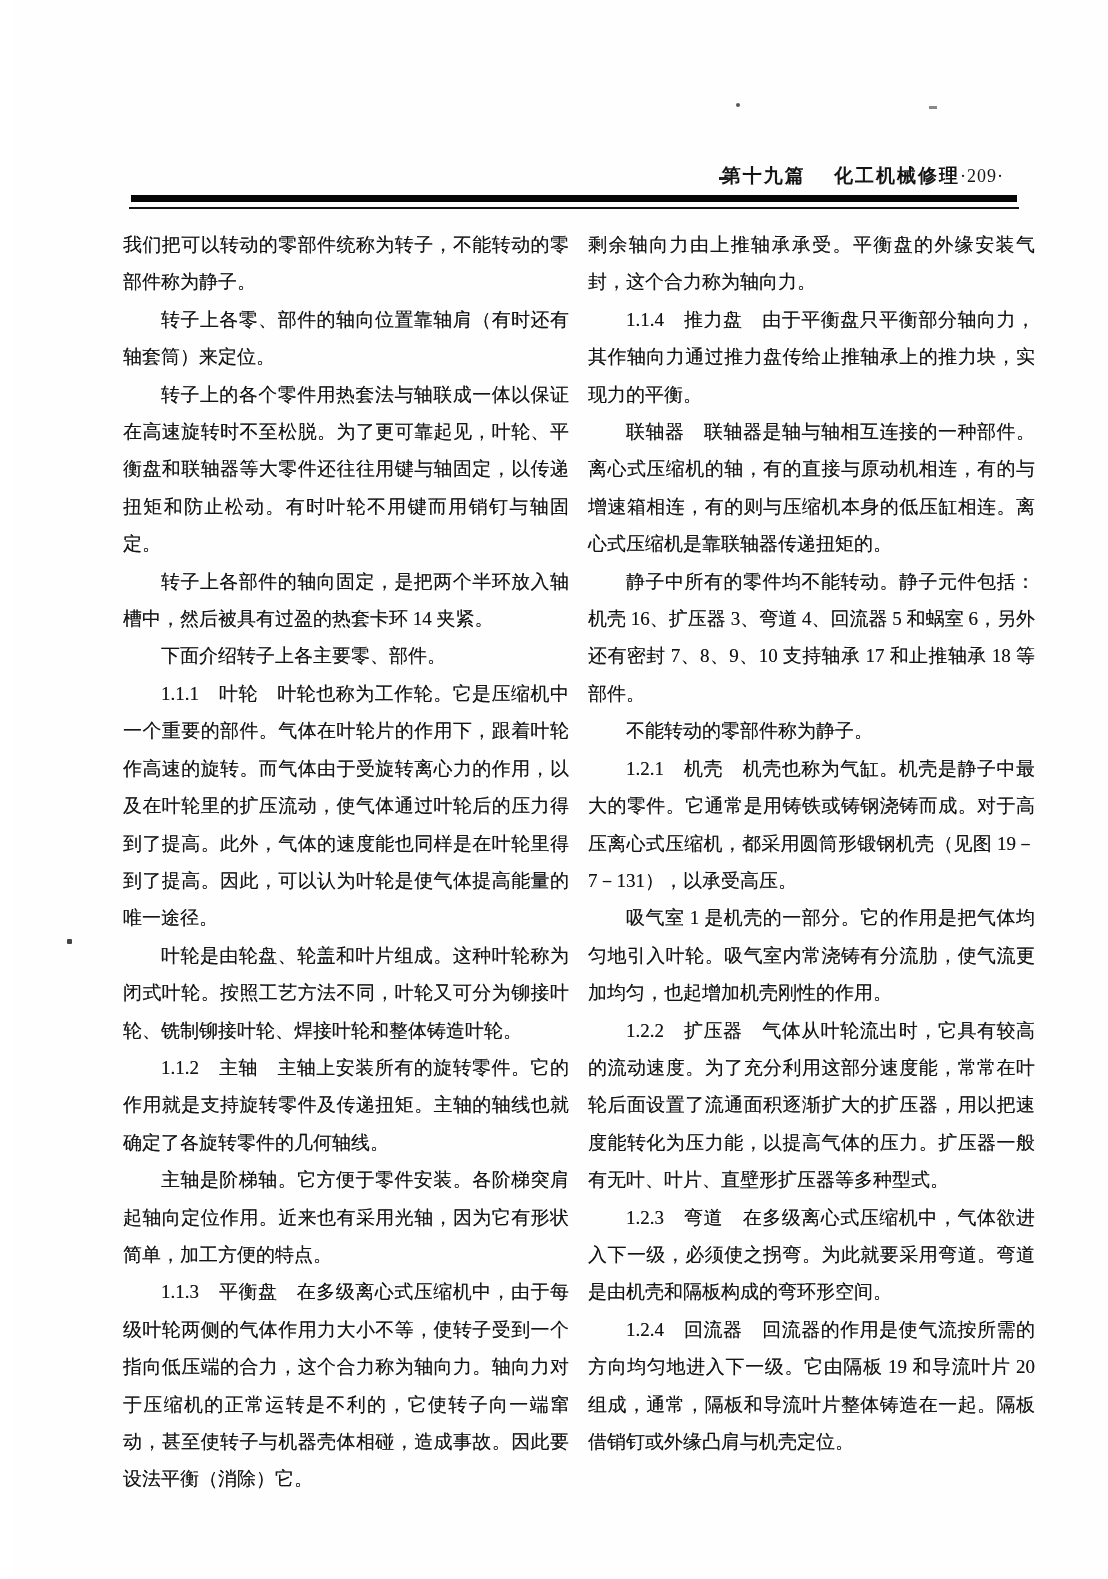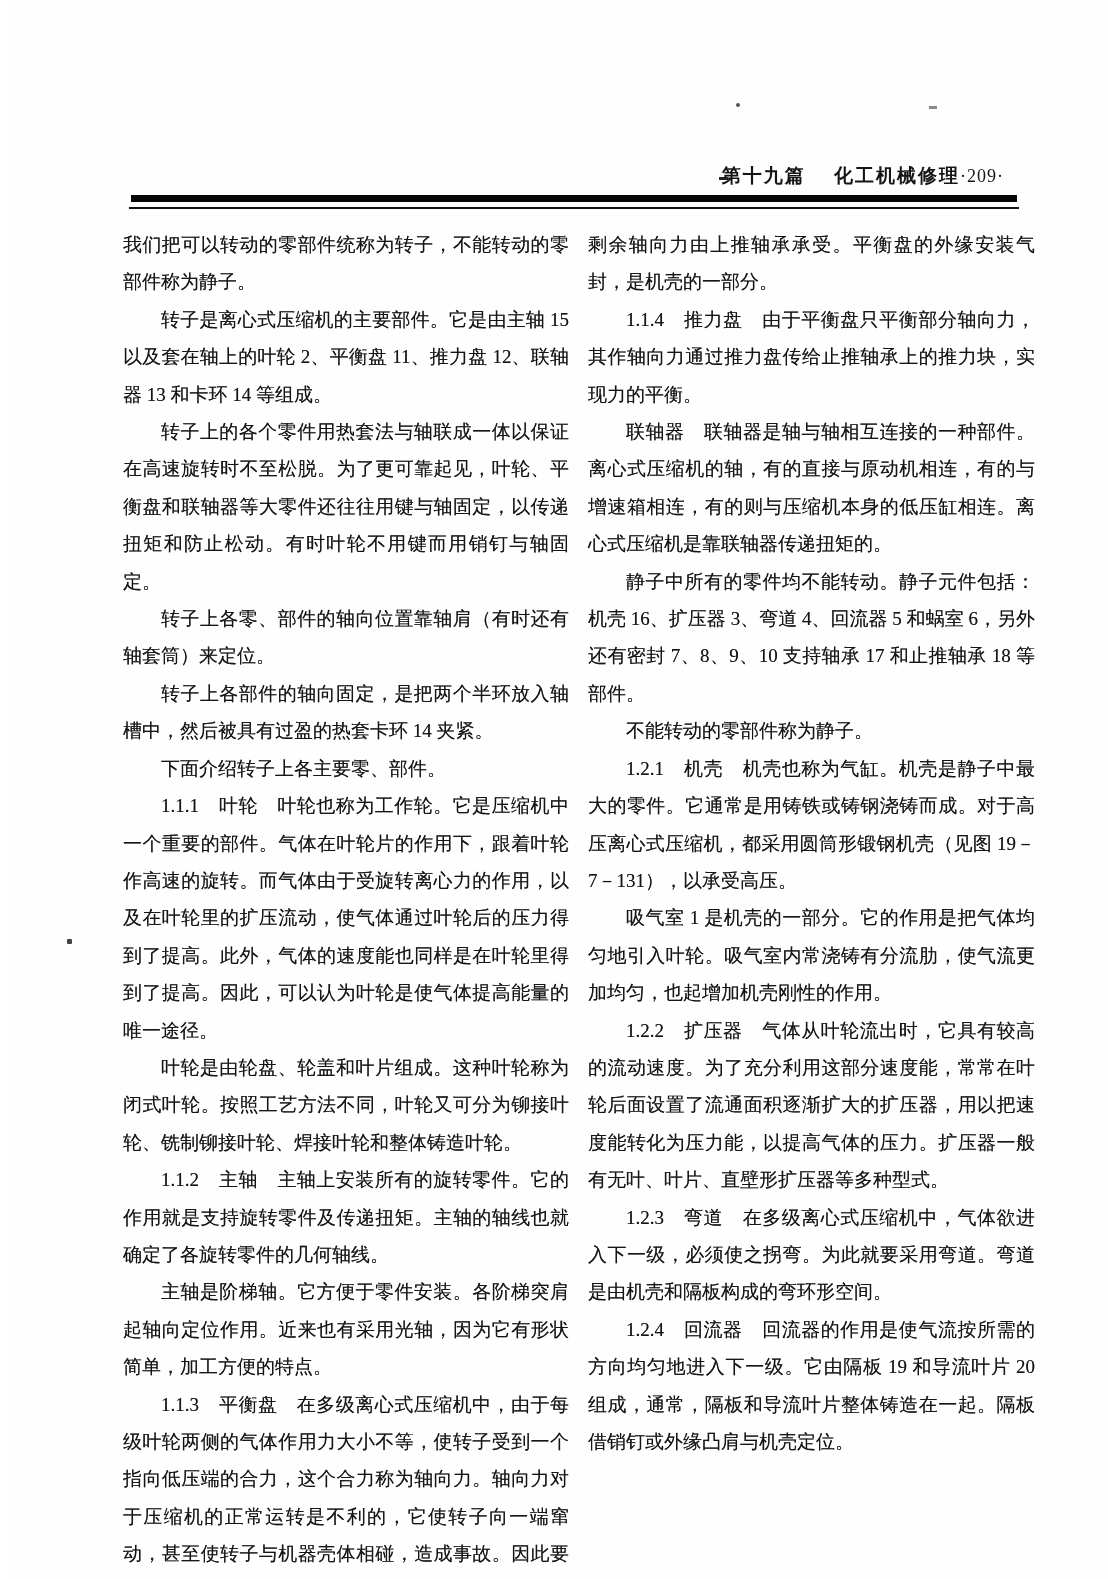--- a/index.html
+++ b/index.html
@@ -60,33 +60,32 @@
   <div class="rule-thick"></div>
   <div class="rule-thin"></div>
 
   <div class="speck speck-dash"></div>
   <div class="speck speck-dot1"></div>
   <div class="speck speck-dot2"></div>
   <div class="speck speck-margin"></div>
 
   <div class="col col-left" id="col-left">
       <p class="para noindent">我们把可以转动的零部件统称为转子，不能转动的零部件称为静子。</p>
-      <p class="para">转子是离心式压缩机的主要部件。它是由主轴 15 以及套在轴上的叶轮 2、平衡盘 11、推力盘 12、联轴器 13 和卡环 14 等组成。</p>
+      <p class="para">转子上各零、部件的轴向位置靠轴肩（有时还有轴套筒）来定位。</p>
       <p class="para">转子上的各个零件用热套法与轴联成一体以保证在高速旋转时不至松脱。为了更可靠起见，叶轮、平衡盘和联轴器等大零件还往往用键与轴固定，以传递扭矩和防止松动。有时叶轮不用键而用销钉与轴固定。</p>
-      <p class="para">转子上各零、部件的轴向位置靠轴肩（有时还有轴套筒）来定位。</p>
       <p class="para">转子上各部件的轴向固定，是把两个半环放入轴槽中，然后被具有过盈的热套卡环 14 夹紧。</p>
       <p class="para">下面介绍转子上各主要零、部件。</p>
       <p class="para"><b>1.1.1　叶轮</b>　叶轮也称为工作轮。它是压缩机中一个重要的部件。气体在叶轮片的作用下，跟着叶轮作高速的旋转。而气体由于受旋转离心力的作用，以及在叶轮里的扩压流动，使气体通过叶轮后的压力得到了提高。此外，气体的速度能也同样是在叶轮里得到了提高。因此，可以认为叶轮是使气体提高能量的唯一途径。</p>
       <p class="para">叶轮是由轮盘、轮盖和叶片组成。这种叶轮称为闭式叶轮。按照工艺方法不同，叶轮又可分为铆接叶轮、铣制铆接叶轮、焊接叶轮和整体铸造叶轮。</p>
       <p class="para"><b>1.1.2　主轴</b>　主轴上安装所有的旋转零件。它的作用就是支持旋转零件及传递扭矩。主轴的轴线也就确定了各旋转零件的几何轴线。</p>
       <p class="para">主轴是阶梯轴。它方便于零件安装。各阶梯突肩起轴向定位作用。近来也有采用光轴，因为它有形状简单，加工方便的特点。</p>
       <p class="para"><b>1.1.3　平衡盘</b>　在多级离心式压缩机中，由于每级叶轮两侧的气体作用力大小不等，使转子受到一个指向低压端的合力，这个合力称为轴向力。轴向力对于压缩机的正常运转是不利的，它使转子向一端窜动，甚至使转子与机器壳体相碰，造成事故。因此要设法平衡（消除）它。</p>
     </div>
   <div class="col col-right" id="col-right">
-      <p class="para noindent">剩余轴向力由上推轴承承受。平衡盘的外缘安装气封，是机壳的一部分。</p>
+      <p class="para noindent">剩余轴向力由上推轴承承受。平衡盘的外缘安装气封，这个合力称为轴向力。</p>
       <p class="para"><b>1.1.4　推力盘</b>　由于平衡盘只平衡部分轴向力，其作轴向力通过推力盘传给止推轴承上的推力块，实现力的平衡。</p>
       <p class="para"><b>联轴器</b>　联轴器是轴与轴相互连接的一种部件。离心式压缩机的轴，有的直接与原动机相连，有的与增速箱相连，有的则与压缩机本身的低压缸相连。离心式压缩机是靠联轴器传递扭矩的。</p>
       <p class="para">静子中所有的零件均不能转动。静子元件包括：机壳 16、扩压器 3、弯道 4、回流器 5 和蜗室 6，另外还有密封 7、8、9、10 支持轴承 17 和止推轴承 18 等部件。</p>
       <p class="para">不能转动的零部件称为静子。</p>
       <p class="para"><b>1.2.1　机壳</b>　机壳也称为气缸。机壳是静子中最大的零件。它通常是用铸铁或铸钢浇铸而成。对于高压离心式压缩机，都采用圆筒形锻钢机壳（见图 19－7－131），以承受高压。</p>
       <p class="para">吸气室 1 是机壳的一部分。它的作用是把气体均匀地引入叶轮。吸气室内常浇铸有分流肋，使气流更加均匀，也起增加机壳刚性的作用。</p>
       <p class="para"><b>1.2.2　扩压器</b>　气体从叶轮流出时，它具有较高的流动速度。为了充分利用这部分速度能，常常在叶轮后面设置了流通面积逐渐扩大的扩压器，用以把速度能转化为压力能，以提高气体的压力。扩压器一般有无叶、叶片、直壁形扩压器等多种型式。</p>
       <p class="para"><b>1.2.3　弯道</b>　在多级离心式压缩机中，气体欲进入下一级，必须使之拐弯。为此就要采用弯道。弯道是由机壳和隔板构成的弯环形空间。</p>
       <p class="para"><b>1.2.4　回流器</b>　回流器的作用是使气流按所需的方向均匀地进入下一级。它由隔板 19 和导流叶片 20 组成，通常，隔板和导流叶片整体铸造在一起。隔板借销钉或外缘凸肩与机壳定位。</p>
     </div>

